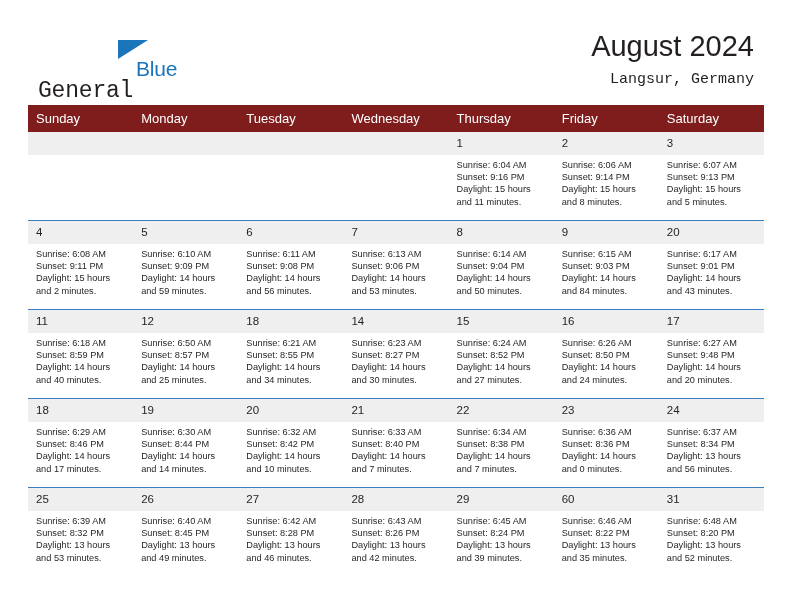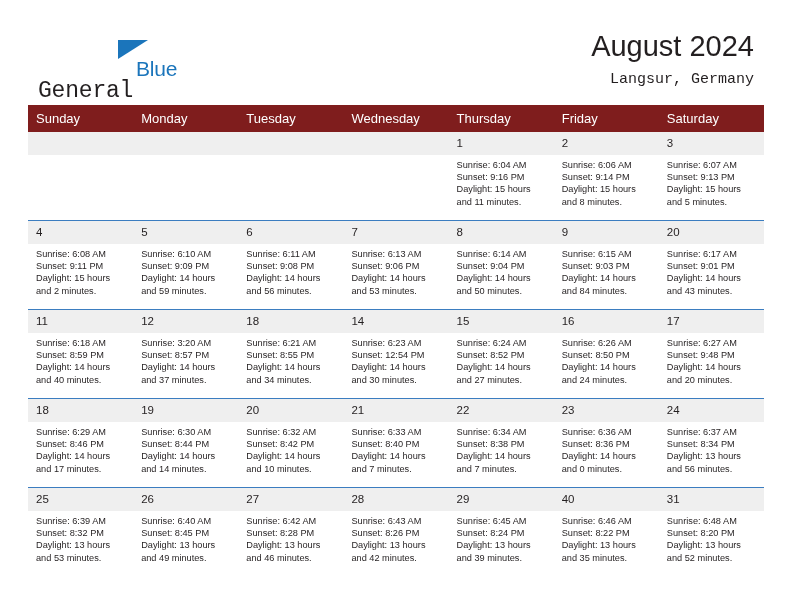--- a/index.html
+++ b/index.html
@@ -348,44 +348,44 @@
                 <div>Sunset: 8:59 PM</div>
                 <div>Daylight: 14 hours</div>
                 <div>and 40 minutes.</div>
               </div>
             </div>
           </td>
           <td>
             <div class="cell-inner">
               <div class="daynum">12</div>
               <div class="details">
-                <div>Sunrise: 3:20 AM</div>
+                <div>Sunrise: 6:50 AM</div>
                 <div>Sunset: 8:57 PM</div>
                 <div>Daylight: 14 hours</div>
-                <div>and 37 minutes.</div>
+                <div>and 25 minutes.</div>
               </div>
             </div>
           </td>
           <td>
             <div class="cell-inner">
               <div class="daynum">18</div>
               <div class="details">
                 <div>Sunrise: 6:21 AM</div>
                 <div>Sunset: 8:55 PM</div>
                 <div>Daylight: 14 hours</div>
                 <div>and 34 minutes.</div>
               </div>
             </div>
           </td>
           <td>
             <div class="cell-inner">
               <div class="daynum">14</div>
               <div class="details">
                 <div>Sunrise: 6:23 AM</div>
-                <div>Sunset: 12:54 PM</div>
+                <div>Sunset: 8:27 PM</div>
                 <div>Daylight: 14 hours</div>
                 <div>and 30 minutes.</div>
               </div>
             </div>
           </td>
           <td>
             <div class="cell-inner">
               <div class="daynum">15</div>
               <div class="details">
                 <div>Sunrise: 6:24 AM</div>
@@ -548,21 +548,21 @@
               <div class="details">
                 <div>Sunrise: 6:45 AM</div>
                 <div>Sunset: 8:24 PM</div>
                 <div>Daylight: 13 hours</div>
                 <div>and 39 minutes.</div>
               </div>
             </div>
           </td>
           <td>
             <div class="cell-inner">
-              <div class="daynum">40</div>
+              <div class="daynum">60</div>
               <div class="details">
                 <div>Sunrise: 6:46 AM</div>
                 <div>Sunset: 8:22 PM</div>
                 <div>Daylight: 13 hours</div>
                 <div>and 35 minutes.</div>
               </div>
             </div>
           </td>
           <td>
             <div class="cell-inner">

